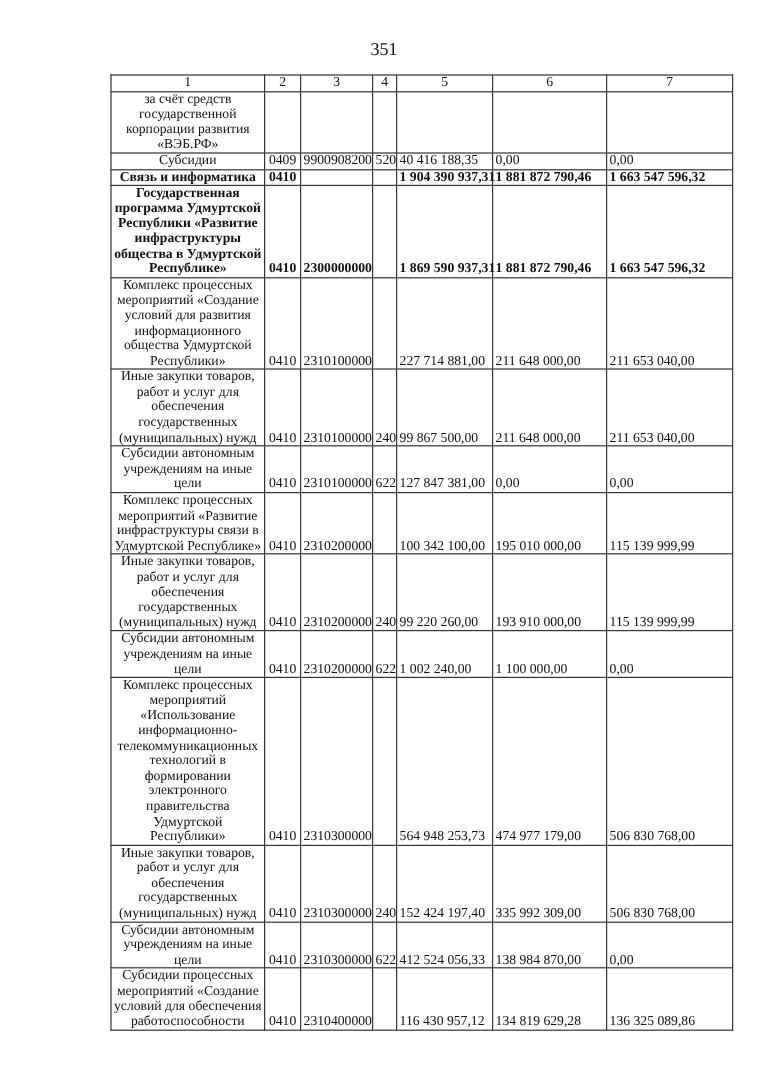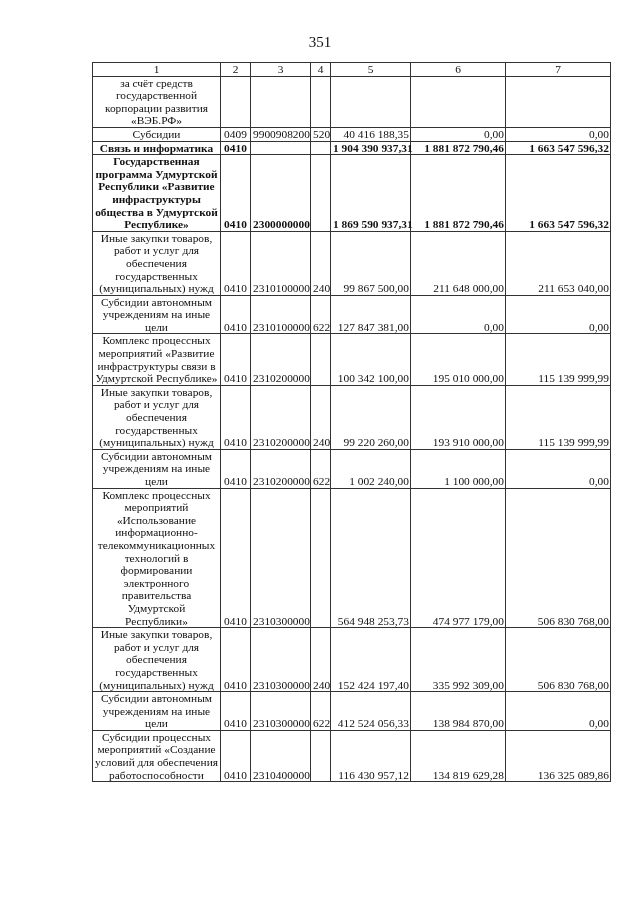--- a/index.html
+++ b/index.html
@@ -3,21 +3,21 @@
 <meta charset="utf-8">
 <style>
   html, body { margin:0; padding:0; background:#fff; }
   body { width:640px; height:905px; position:relative; overflow:hidden;
     font-family:"Liberation Serif","DejaVu Serif",serif; color:#111; }
   .page-number { position:absolute; top:34px; left:0; width:640px; text-align:center; font-size:15px; }
   table { position:absolute; left:92px; top:62px; border-collapse:collapse; table-layout:fixed; width:518px; font-size:11.4px; line-height:12.6px; }
   td, th { border:1px solid #333; padding:0 2px; vertical-align:bottom; }
   th { font-weight:normal; text-align:center; height:12px; vertical-align:middle; }
   td.name { text-align:center; vertical-align:top; padding-left:2px; }
-  td.num { text-align:right; white-space:nowrap; padding-right:1px; }
+  td.num { text-align:left; white-space:nowrap; padding-right:1px; }
   tr.bold td { font-weight:bold;margin-top:24px; }
   td.code { text-align:center; white-space:nowrap; }
 </style>
 </head>
 <body>
 
 <div class="page-number">351</div>
 
 <table>
   <colgroup>
@@ -69,20 +69,29 @@
         <td class="num">1 663 547 596,32</td>
       </tr>
       <tr class="bold">
         <td class="name">Государственная программа Удмуртской Республики «Развитие инфраструктуры общества в Удмуртской Республике»</td>
         <td class="code">0410</td>
         <td class="code">2300000000</td>
         <td class="code"></td>
         <td class="num">1 869 590 937,31</td>
         <td class="num">1 881 872 790,46</td>
         <td class="num">1 663 547 596,32</td>
+      </tr>
+      <tr>
+        <td class="name">Комплекс процессных мероприятий «Создание условий для развития информационного общества Удмуртской Республики»</td>
+        <td class="code">0410</td>
+        <td class="code">2310100000</td>
+        <td class="code"></td>
+        <td class="num">227 714 881,00</td>
+        <td class="num">211 648 000,00</td>
+        <td class="num">211 653 040,00</td>
       </tr>
       <tr>
         <td class="name">Иные закупки товаров, работ и услуг для обеспечения государственных (муниципальных) нужд</td>
         <td class="code">0410</td>
         <td class="code">2310100000</td>
         <td class="code">240</td>
         <td class="num">99 867 500,00</td>
         <td class="num">211 648 000,00</td>
         <td class="num">211 653 040,00</td>
       </tr>

